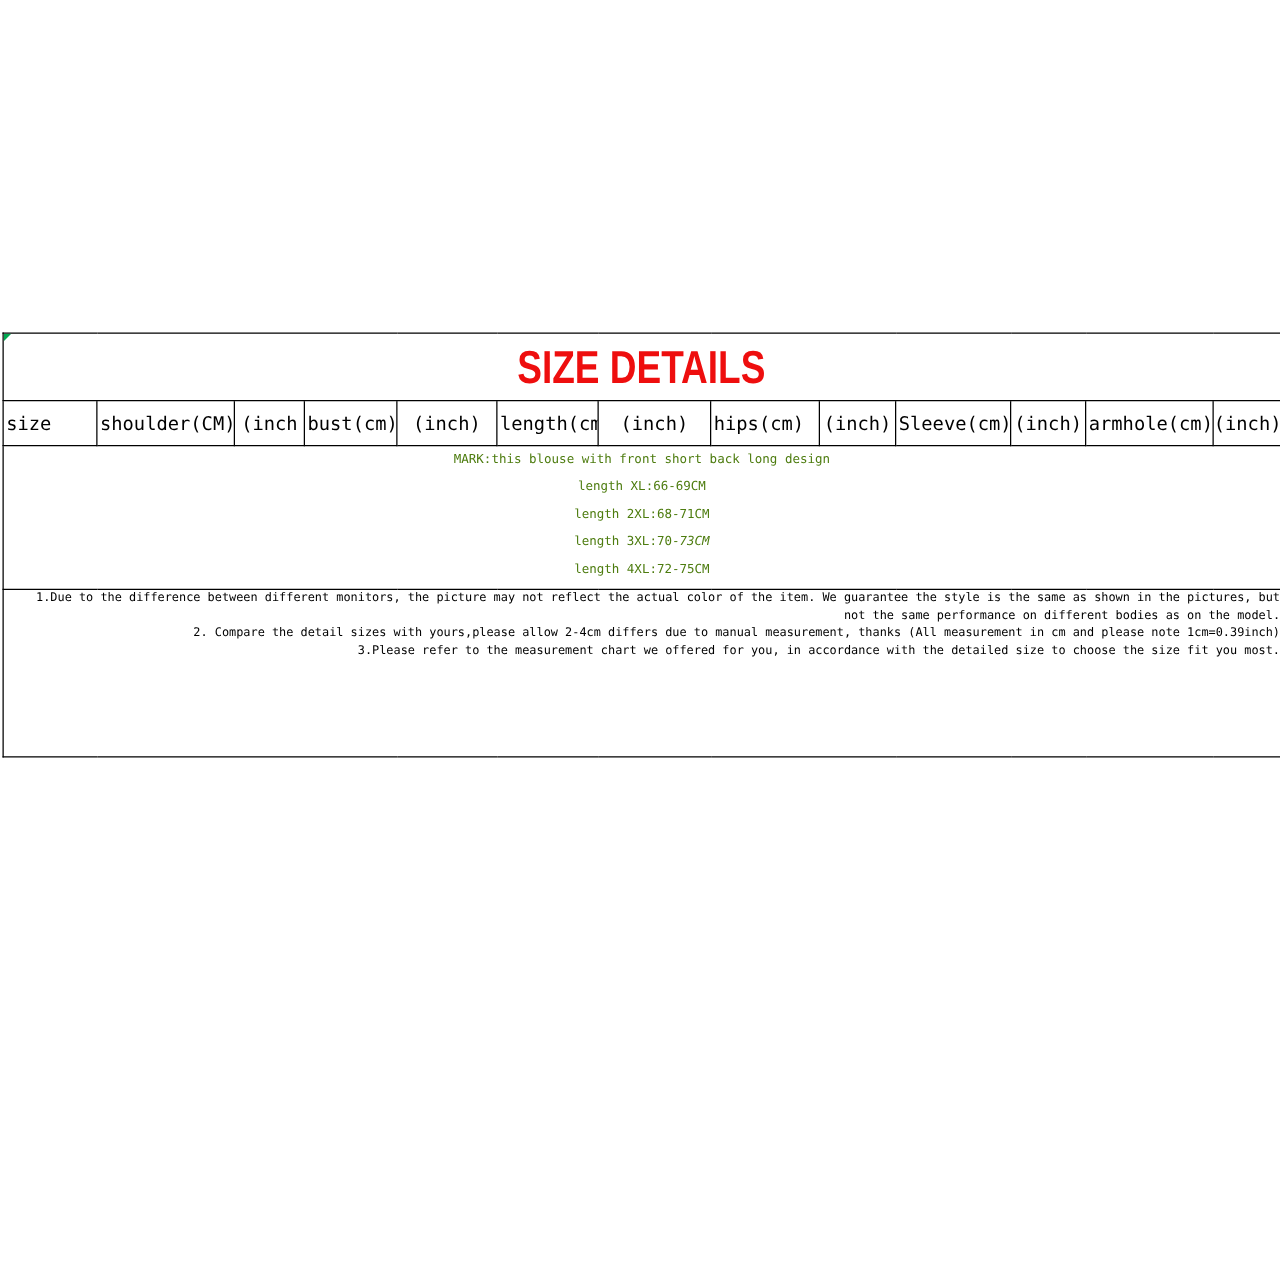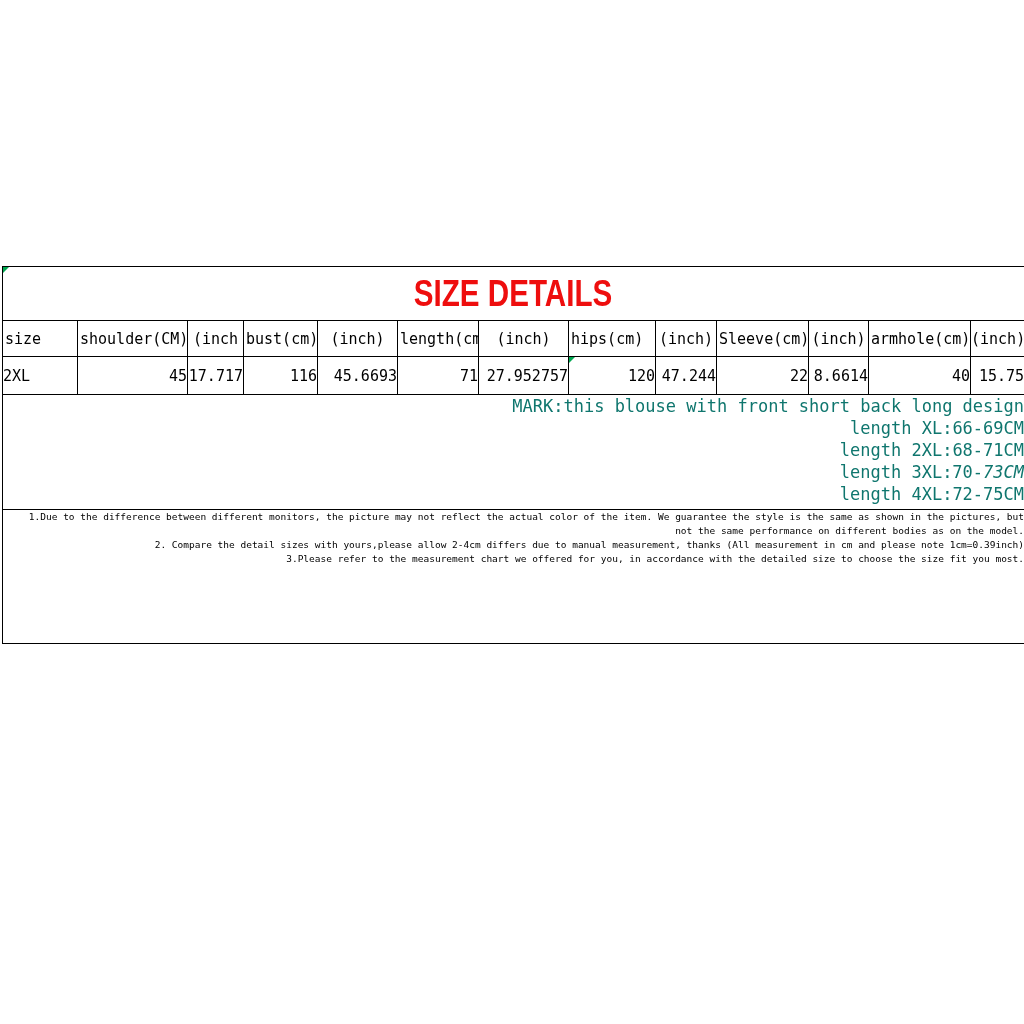--- a/index.html
+++ b/index.html
@@ -33,21 +33,21 @@
   .c-left{text-align:left;padding-left:3px;}
   .c-num{text-align:right;padding-right:4px;}
   .pos-rel{position:relative;}
   .flag{
     position:absolute;top:0;left:0;width:0;height:0;
     border-top:6px solid #00a750;border-right:6px solid transparent;
   }
   
   .mark-cell{height:114px;text-align:center;vertical-align:top;
     padding-top:7px;border-bottom:2px solid #000;}
-  .mark-cell div{font-size:17px;line-height:22px;color:#0f766e;text-align:right;}
+  .mark-cell div{font-size:10px;line-height:22px;color:#4d7c0f;}
   .mark-cell i{font-style:italic;}
   
   .notes-cell{height:133px;vertical-align:top;padding:40px 0 0 2px;}
   .notes-cell div{font-size:9.5px;line-height:14px;color:#000;letter-spacing:0;text-align:right;}
 </style>
 </head>
 <body>
 
 <div class="page">
   <table class="size-table">
@@ -85,35 +85,20 @@
       <th class="center">(inch)</th>
       <th>hips(cm)</th>
       <th class="center">(inch)</th>
       <th>Sleeve(cm)</th>
       <th class="center">(inch)</th>
       <th>armhole(cm)</th>
       <th class="center">(inch)</th>
     </tr>
 
 
-    <tr class="data">
-      <td class="c-left">2XL</td>
-      <td class="c-num">45</td>
-      <td class="c-num">17.717</td>
-      <td class="c-num">116</td>
-      <td class="c-num">45.6693</td>
-      <td class="c-num">71</td>
-      <td class="c-num">27.952757</td>
-      <td class="c-num pos-rel"><span class="flag"></span><span>120</span></td>
-      <td class="c-num">47.244</td>
-      <td class="c-num">22</td>
-      <td class="c-num">8.6614</td>
-      <td class="c-num">40</td>
-      <td class="c-num">15.75</td>
-    </tr>
 
 
 
     <tr>
       <td colspan="13" class="mark-cell">
         <div>MARK:this blouse with front short back long design</div>
         <div>length XL:66-69CM</div>
         <div>length 2XL:68-71CM</div>
         <div><span>length 3XL:70-</span><i>73CM</i></div>
         <div>length 4XL:72-75CM</div>

